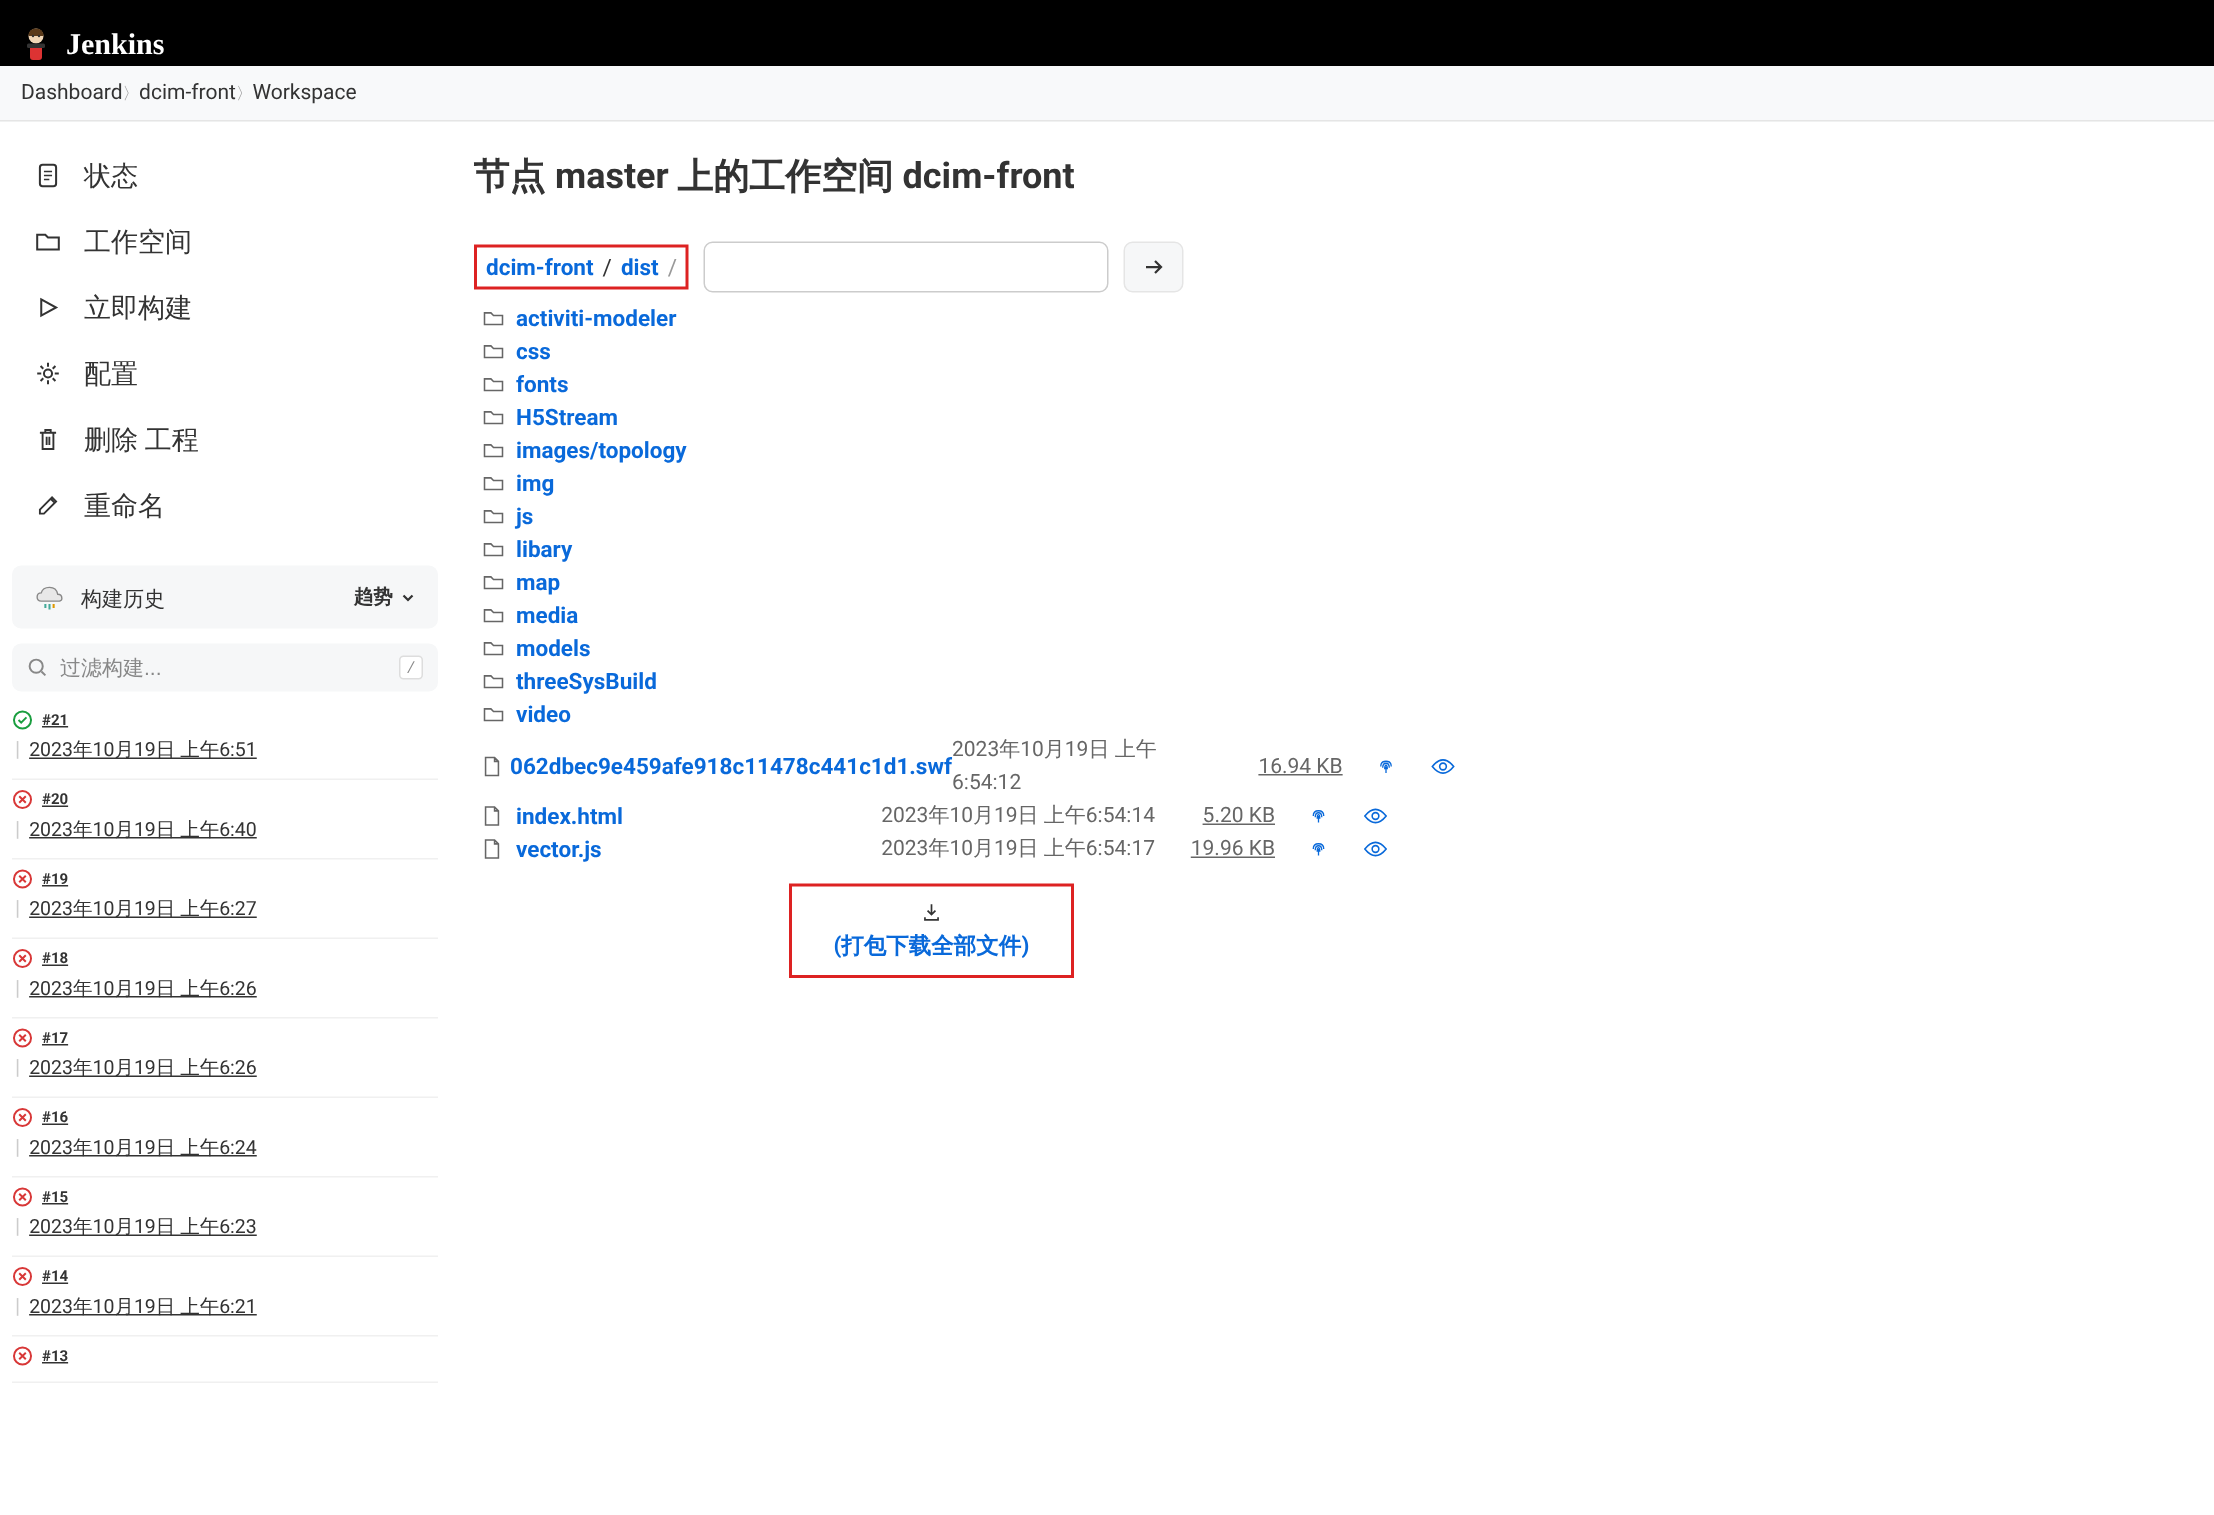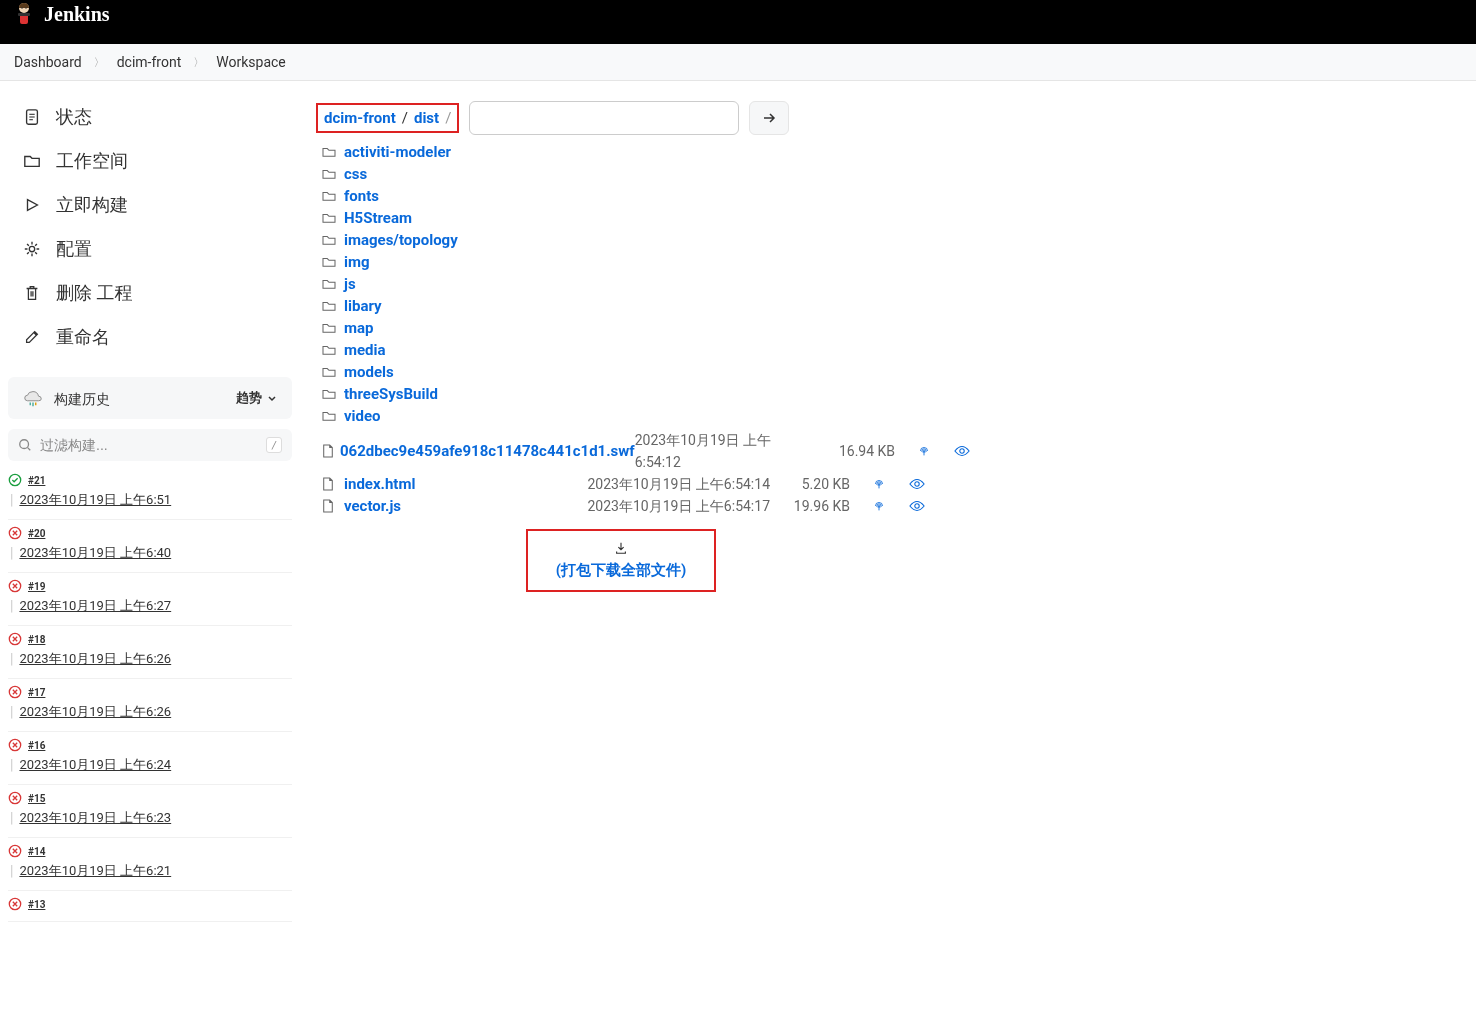--- a/index.html
+++ b/index.html
@@ -1,26 +1,26 @@
 <!DOCTYPE html>
 <html><head>
 <meta charset="utf-8">
 <style>
 * { box-sizing: border-box; margin: 0; padding: 0; }
 body { font-family: -apple-system, BlinkMacSystemFont, "Segoe UI", Roboto, sans-serif; font-size: 14px; color: #333; background: #fff; }
 a { text-decoration: none; }
 
 
-.header { background: #000; height: 44px; display: flex; align-items: flex-start; padding: 0 12px; }
+.header { background: #000; height: 44px; display: flex; align-items: flex-end; padding: 0 12px; }
 .jenkins-logo { display: flex; align-items: center; gap: 8px; }
 .jenkins-logo-img { width: 24px; height: 28px; }
 .jenkins-title { color: #fff; font-size: 20px; font-weight: bold; font-family: Georgia, serif; }
 
 
-.breadcrumb { background: #f8f9fa; border-bottom: 1px solid #e5e5e5; padding: 10px 14px; display: flex; align-items: center; gap: 12px; font-size: 14px; }
+.breadcrumb { background: #f8f9fa; border-bottom: 1px solid #e5e5e5; padding: 10px 14px; display: flex; align-items: center; font-size: 14px; }
 .breadcrumb-item { color: #333; }
 .breadcrumb-sep { color: #999; font-size: 11px; }
 
 
 .layout { display: flex; }
 .sidebar { width: 300px; padding: 14px 8px; }
 .main { flex: 1; padding: 20px 16px; }
 
 
 .nav-item { display: flex; align-items: center; gap: 14px; padding: 10px 14px; border-radius: 6px; cursor: pointer; font-size: 18px; color: #333; }
@@ -54,21 +54,21 @@
 .path-sep { color: #333; font-weight: normal; }
 .path-input { width: 270px; height: 34px; border: 1px solid #ccc; border-radius: 6px; padding: 0 10px; font-size: 14px; }
 .path-go { width: 40px; height: 34px; border: 1px solid #e5e5e5; background: #f6f7f8; border-radius: 6px; display: flex; align-items: center; justify-content: center; cursor: pointer; }
 
 .file-list { margin-top: 2px; margin-left: 6px; }
 .file-row { display: flex; align-items: center; font-size: 15px; line-height: 22px; }
 .folder-icon, .file-icon { width: 16px; margin-right: 6px; color: #666; display: inline-flex; align-items: center; }
 .file-name { color: #0969da; font-weight: bold; }
 .file-meta { display: flex; gap: 20px; margin-left: auto; align-items: center; }
 .file-date { color: #666; font-size: 14px; min-width: 180px; }
-.file-size { color: #666; font-size: 14px; min-width: 60px; text-align: right; }
+.file-size { color: #666; font-size: 14px; min-width: 60px; text-align: right; text-decoration: underline; }
 .file-action { color: #0969da; width: 18px; display: inline-flex; justify-content: center; cursor: pointer; }
 .file-table-wrap { max-width: 610px; }
 
 .download-all { margin-top: 12px; display: flex; justify-content: center; }
 .download-all-box { border: 2px solid #d22; padding: 10px 28px; display: flex; align-items: center; gap: 6px; flex-direction: column; }
 .download-all-box a { color: #0969da; font-weight: bold; font-size: 15px; }
 
 svg { display: block; }
 </style>
 </head>
@@ -316,20 +316,21 @@
                 <path d="M5.5 5.5 L10.5 10.5 M10.5 5.5 L5.5 10.5" stroke="#d83737" stroke-width="1.5"></path>
               </svg>
             </span>
             <a class="build-id">#13</a>
           </div>
         </div>
       </div>
   </div>
 
   <div class="main">
+    <h1 class="page-title">节点 master 上的工作空间 dcim-front</h1>
 
     <div class="path-bar">
       <div class="path-crumbs">
         <a>dcim-front</a>
         <span class="path-sep">/</span>
         <a>dist</a>
         <span class="path-sep" style="color:#999">/</span>
       </div>
       <input class="path-input" style="">
       <button class="path-go">

